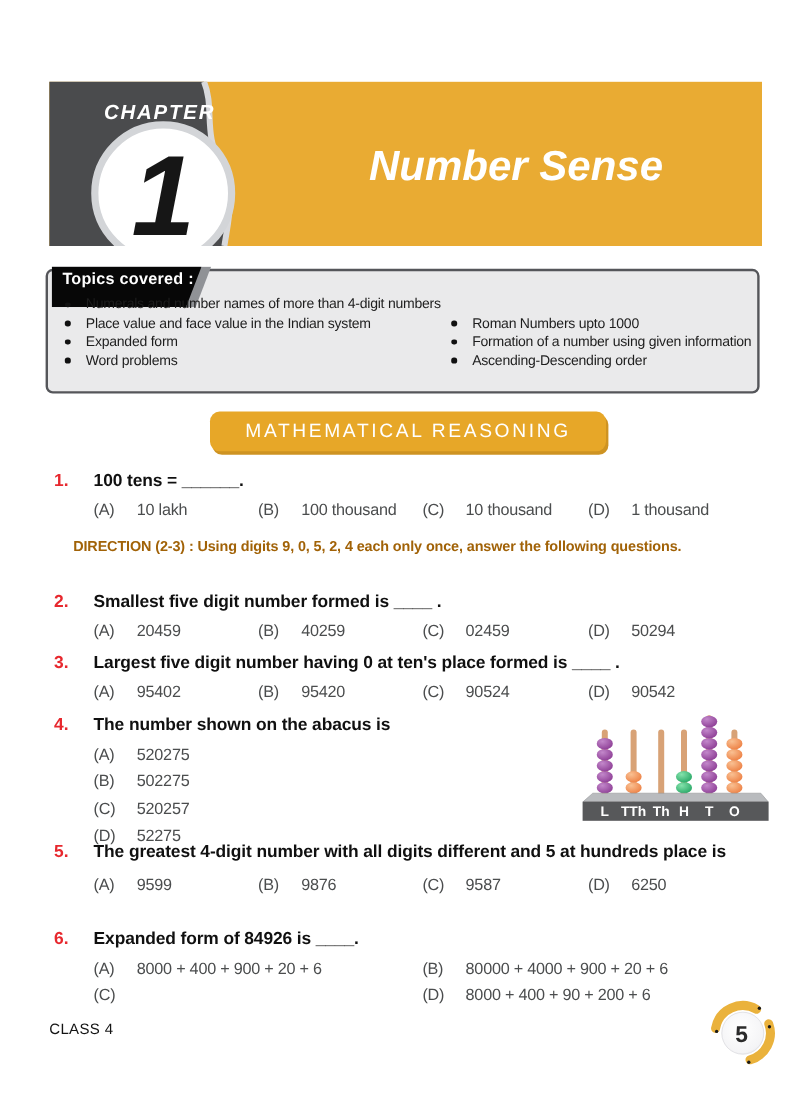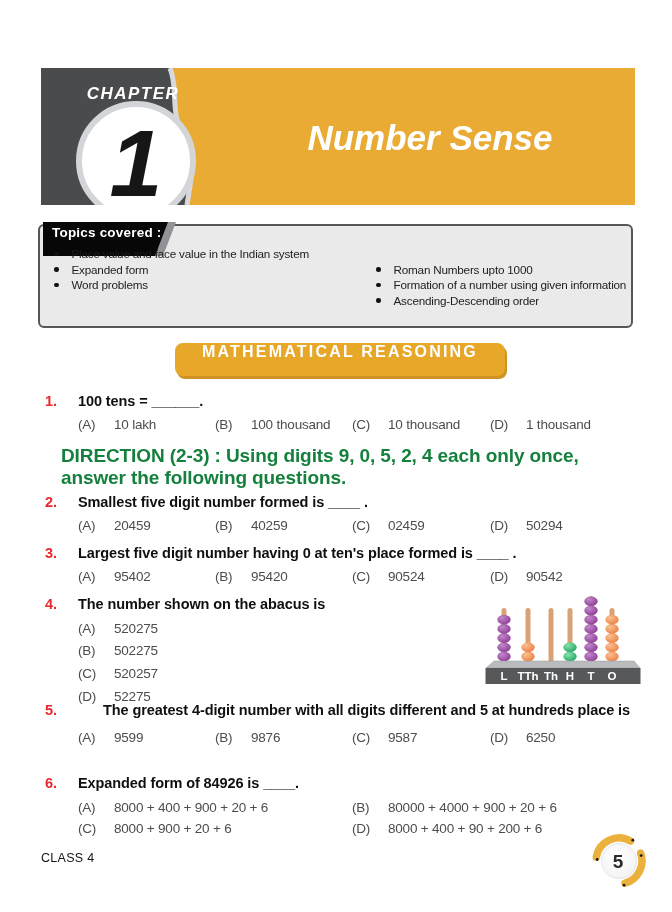--- a/index.html
+++ b/index.html
@@ -23,39 +23,39 @@
   .topics-col-left  { position:absolute; left:14px; top:20px; width:330px; }
   .topics-col-right { position:absolute; left:336px; top:35.6px; width:252px; }
   .topic-item { display:flex; align-items:center; height:15.6px;
     font-size:11.7px; letter-spacing:-0.2px; color:#1d1d1d; }
   .bullet { width:4.5px; height:4.5px; background:#111; border-radius:50%;
     margin-right:13px; flex:0 0 auto; }
 
   
   .mr-banner { position:absolute; left:175px; top:343px; width:330px; height:33px;
     background:#E7A728; border-radius:8px; box-shadow:2px 3px 0 #CE9322;
-    display:flex; justify-content:center;
-    color:#fff; font-size:16px; font-weight:700; letter-spacing:2.2px; }
+    display:flex; align-items:center; justify-content:center;
+    color:#fff; font-size:16px; font-weight:400; letter-spacing:2.2px; }
 
   
   .question { position:absolute; left:41px; width:594px; }
   .qnum { position:absolute; left:4px; top:0; font-size:14.5px; font-weight:700; color:#E7282E; line-height:20px; }
   .qtext { margin-left:37px; font-size:14.5px; font-weight:700; color:#101010;
     letter-spacing:-0.1px; line-height:20.5px; }
-  .qtext.narrow { max-width:552px;text-align:right; }
+  .qtext.narrow { max-width:552px; }
   .opts { margin-left:37px; margin-top:3px; color:#4b4d4e; font-size:13.5px; letter-spacing:-0.2px; }
   .opts-grid4 { display:grid; grid-template-columns:137px 137px 138px 1fr; line-height:20px; }
   .opts-grid2 { display:grid; grid-template-columns:274px 1fr; line-height:21.5px; }
   .opts-col   { display:flex; flex-direction:column; line-height:22.8px; }
   .opt { display:flex; }
   .opt .olabel { flex:0 0 auto; min-width:26px; margin-right:10px; }
   .q5-opts { margin-top:7px; }
 
   .direction { position:absolute; left:41px; top:445px; width:597px;
-    color:#15803d; font-size:19px; font-weight:700; line-height:21.5px; letter-spacing:-0.1px;padding-left:20px; }
+    color:#a16207; font-size:12px; font-weight:700; line-height:21.5px; letter-spacing:-0.1px;padding-left:20px; }
 
   
   .abacus { position:absolute; left:481px; top:594px; }
 
   
   .footer-class { position:absolute; left:41px; top:851px; font-size:12.5px; font-weight:400;
     color:#141414; letter-spacing:0.3px; }
   .page-badge { position:absolute; left:591px; top:833px; }
 </style>
 </head>
@@ -75,20 +75,24 @@
     </svg>
   </div>
 
   <div class="topics-box">
     <div class="tb-wrap">
       <div class="tb-gray"></div>
       <div class="tb-black">Topics covered :</div>
     </div>
     <div class="topics-cols">
       <div class="topics-col-left">
+        <div class="topic-item">
+            <span class="bullet"></span>
+            <span>Numerals and number names of more than 4-digit numbers</span>
+          </div>
         <div class="topic-item">
             <span class="bullet"></span>
             <span>Place value and face value in the Indian system</span>
           </div>
         <div class="topic-item">
             <span class="bullet"></span>
             <span>Expanded form</span>
           </div>
         <div class="topic-item">
             <span class="bullet"></span>
@@ -300,21 +304,20 @@
       <div class="opt">
           <span class="olabel">(A)</span>
           <span>8000 + 400 + 900 + 20 + 6</span>
         </div>
       <div class="opt">
           <span class="olabel">(B)</span>
           <span>80000 + 4000 + 900 + 20 + 6</span>
         </div>
       <div class="opt">
           <span class="olabel">(C)</span>
-          <span>8000 + 900 + 20 + 6</span>
         </div>
       <div class="opt">
           <span class="olabel">(D)</span>
           <span>8000 + 400 + 90 + 200 + 6</span>
         </div>
     </div>
   </div>
 
   <div class="footer-class">CLASS 4</div>
   <div class="page-badge">

